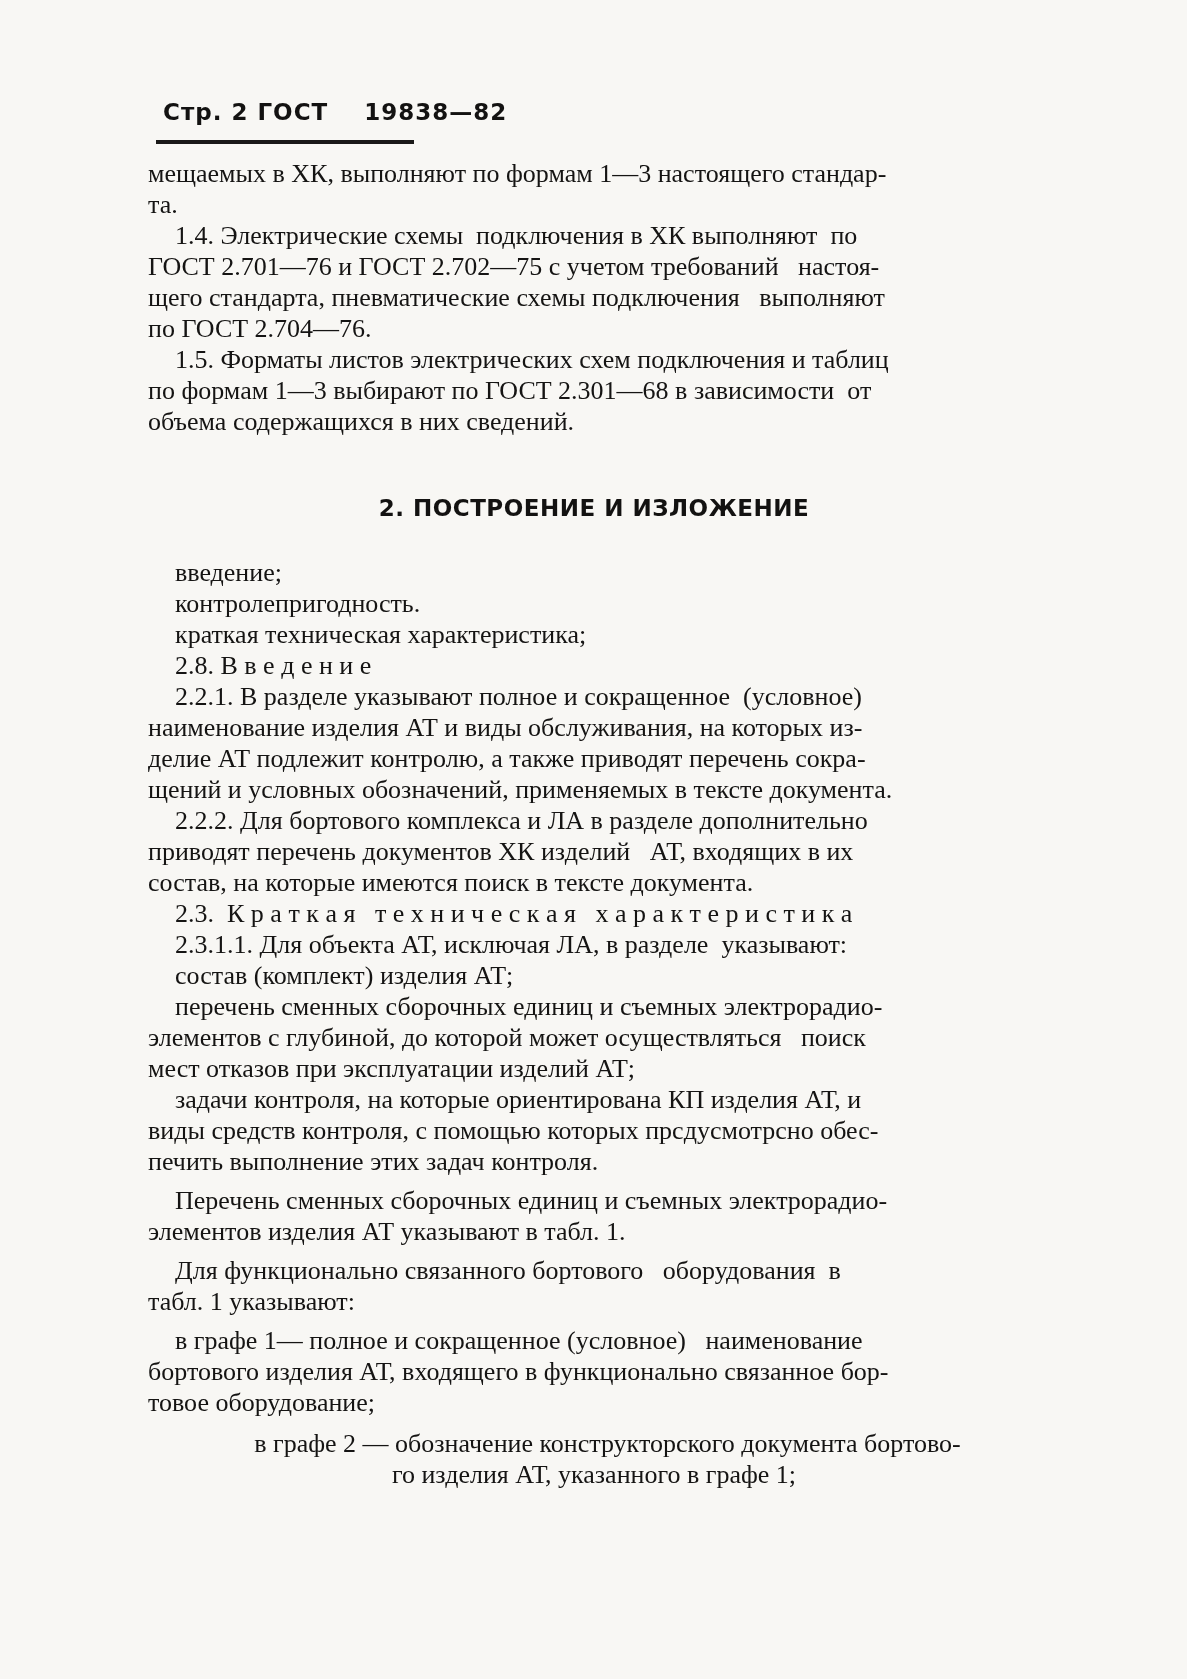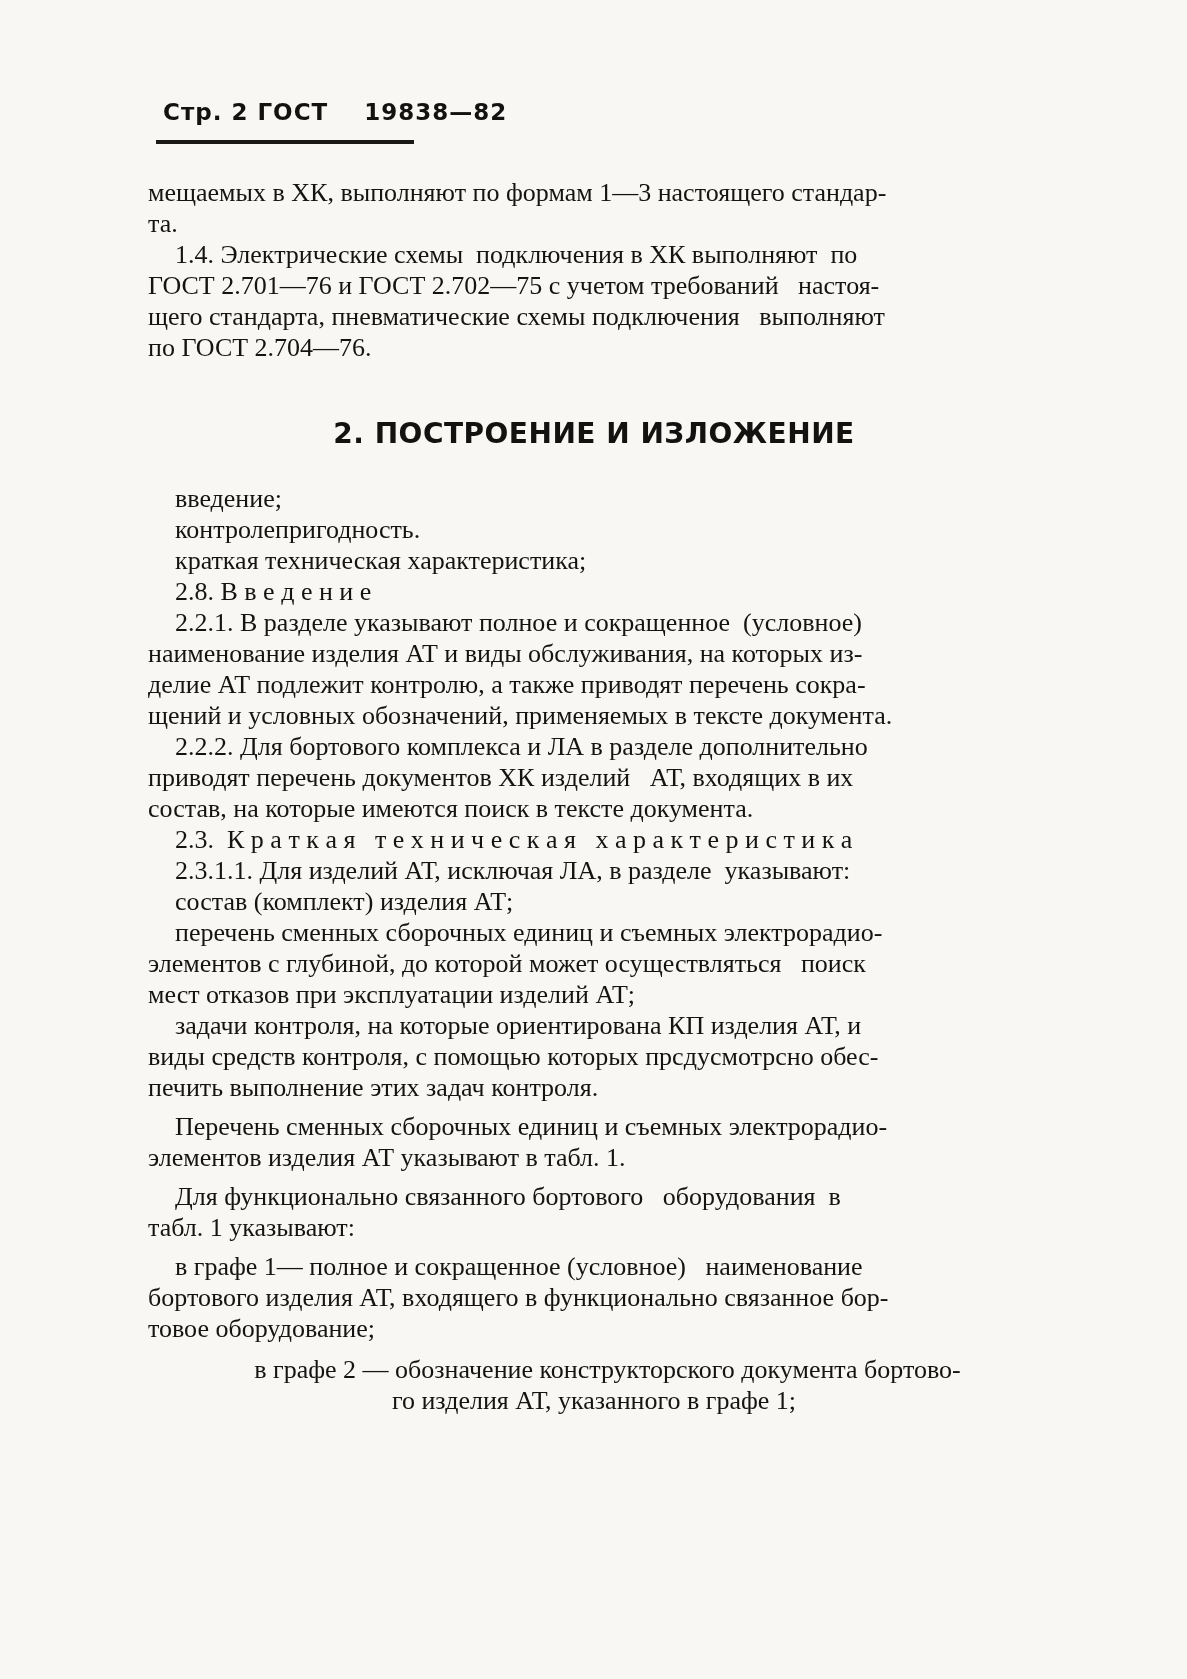--- a/index.html
+++ b/index.html
@@ -31,21 +31,20 @@
     height:4px;
     background:#1a1918;
   }
   .body-col{
     position:absolute;
     left:148px;
     top:158px;
     width:892px;
     font-size:26px;
     line-height:31px;
-    margin-top:19px;
   }
   .body-col p{
     margin:0;
     white-space:pre-wrap;
     text-align:left;
   }
   .body-col p.indent{
     text-indent:27px;
   }
   .body-col p.gap{
@@ -53,21 +52,21 @@
   }
   .body-col p.gap-lg{
     margin-top:10px;
     text-align:center;
   }
   .section-heading{
     margin:56px 0 34px 0;
     text-align:center;
     font-family:"DejaVu Sans","Liberation Sans",sans-serif;
     font-weight:bold;
-    font-size:28px;
+    font-size:23px;
     letter-spacing:0.5px;
     line-height:30px;
     color:#131211;
     white-space:pre;
   }
 </style>
 </head>
 <body>
 
 <div class="page">
@@ -77,36 +76,39 @@
   <div class="header-rule"></div>
 
   <div class="body-col">
 
     <p class="no-indent">мещаемых в ХК, выполняют по формам 1—3 настоящего стандар-
 та.</p>
     <p class="indent">1.4. Электрические схемы  подключения в ХК выполняют  по
 ГОСТ 2.701—76 и ГОСТ 2.702—75 с учетом требований   настоя-
 щего стандарта, пневматические схемы подключения   выполняют
 по ГОСТ 2.704—76.</p>
+    <p class="indent">1.5. Форматы листов электрических схем подключения и таблиц
+по формам 1—3 выбирают по ГОСТ 2.301—68 в зависимости  от
+объема содержащихся в них сведений.</p>
 
     <h2 class="section-heading">2. ПОСТРОЕНИЕ И ИЗЛОЖЕНИЕ</h2>
 
     <p class="indent">введение;</p>
     <p class="indent">контролепригодность.</p>
     <p class="indent">краткая техническая характеристика;</p>
     <p class="indent">2.8. В в е д е н и е</p>
     <p class="indent">2.2.1. В разделе указывают полное и сокращенное  (условное)
 наименование изделия АТ и виды обслуживания, на которых из-
 делие АТ подлежит контролю, а также приводят перечень сокра-
 щений и условных обозначений, применяемых в тексте документа.</p>
     <p class="indent">2.2.2. Для бортового комплекса и ЛА в разделе дополнительно
 приводят перечень документов ХК изделий   АТ, входящих в их
 состав, на которые имеются поиск в тексте документа.</p>
     <p class="indent">2.3.  К р а т к а я   т е х н и ч е с к а я   х а р а к т е р и с т и к а</p>
-    <p class="indent">2.3.1.1. Для изделий АТ, исключая ЛА, в разделе  указывают:</p>
+    <p class="indent">2.3.1.1. Для объекта АТ, исключая ЛА, в разделе  указывают:</p>
     <p class="indent">состав (комплект) изделия АТ;</p>
     <p class="indent">перечень сменных сборочных единиц и съемных электрорадио-
 элементов с глубиной, до которой может осуществляться   поиск
 мест отказов при эксплуатации изделий АТ;</p>
     <p class="indent">задачи контроля, на которые ориентирована КП изделия АТ, и
 виды средств контроля, с помощью которых прсдусмотрсно обес-
 печить выполнение этих задач контроля.</p>
     <p class="indent gap">Перечень сменных сборочных единиц и съемных электрорадио-
 элементов изделия АТ указывают в табл. 1.</p>
     <p class="indent gap">Для функционально связанного бортового   оборудования  в

